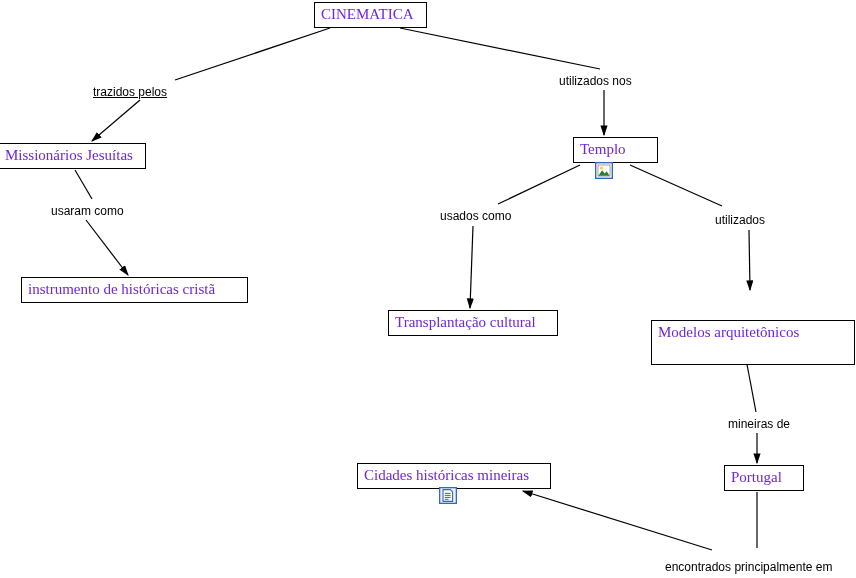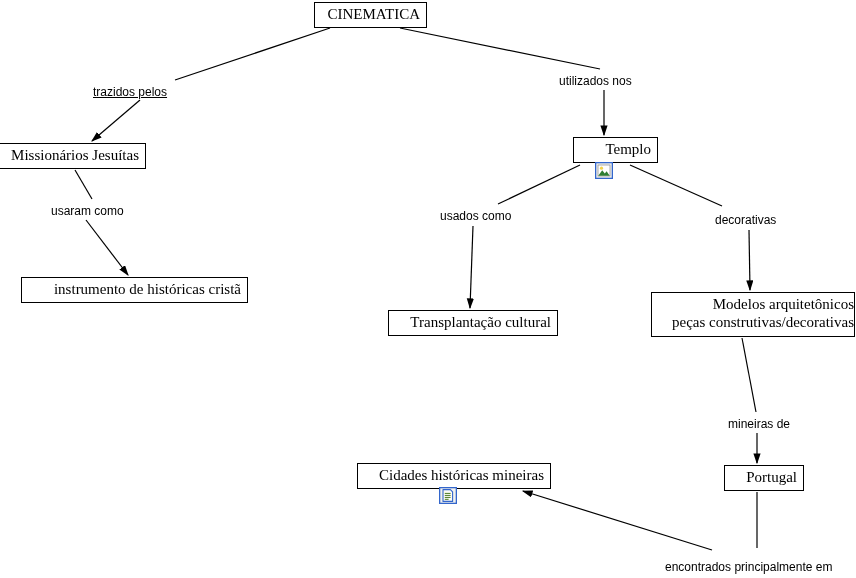--- a/index.html
+++ b/index.html
@@ -23,29 +23,30 @@
     height: 578px;
   }
   .node {
     position: absolute;
     box-sizing: border-box;
     border: 1px solid #000000;
     background: #ffffff;
     font-family: "Liberation Serif", serif;
     font-size: 15px;
     line-height: 17px;
-    color: #000000;
-    text-align: right;
+    color: #6d28d9;
+    text-align: left;
     white-space: nowrap;
     padding: 3px 6px 4px 6px;
     z-index: 3;
   }
   .node.two-line {
     line-height: 18px;
     padding: 2px 0 3px 6px;
+    margin-top: 28px;
   }
   .link-label {
     position: absolute;
     font-family: "Liberation Sans", sans-serif;
     font-size: 12px;
     line-height: 14px;
     color: #000000;
     white-space: nowrap;
     background: #ffffff;
     padding: 0 2px;
@@ -89,31 +90,30 @@
   </svg>
 
   <div id="node-layer">
       <div class="node" style="left: 314px; top: 2px; width: 113px; min-height: 26px;"><span>CINEMATICA</span></div>
       <div class="node" style="left: -2px; top: 143px; width: 148px; min-height: 26px;"><span>Missionários Jesuítas</span></div>
       <div class="node" style="left: 21px; top: 277px; width: 227px; min-height: 26px;"><span>instrumento de históricas cristã</span></div>
       <div class="node" style="left: 573px; top: 137px; width: 85px; min-height: 26px;"><span>Templo</span></div>
       <div class="node" style="left: 388px; top: 310px; width: 170px; min-height: 26px;"><span>Transplantação cultural</span></div>
       <div class="node two-line" style="left: 651px; top: 292px; width: 204px; min-height: 45px;">
         <div>Modelos arquitetônicos</div>
-        <div>peças construtivas/decorativas</div>
       </div>
       <div class="node" style="left: 724px; top: 465px; width: 80px; min-height: 26px;"><span>Portugal</span></div>
       <div class="node" style="left: 357px; top: 463px; width: 194px; min-height: 26px;"><span>Cidades históricas mineiras</span></div>
     </div>
   <div id="label-layer">
       <div class="link-label" style="left: 91px; top: 85px; text-decoration: underline;">trazidos pelos</div>
       <div class="link-label" style="left: 49px; top: 204px;">usaram como</div>
       <div class="link-label" style="left: 557px; top: 74px;">utilizados nos</div>
       <div class="link-label" style="left: 438px; top: 209px;">usados como</div>
-      <div class="link-label" style="left: 713px; top: 213px;">decorativas</div>
+      <div class="link-label" style="left: 713px; top: 213px;">utilizados</div>
       <div class="link-label" style="left: 726px; top: 417px;">mineiras de</div>
       <div class="link-label" style="left: 663px; top: 560px;">encontrados principalmente em</div>
     </div>
   <div id="badge-layer">
       <div class="badge" style="left: 595px; top: 162px;">
         <svg width="18" height="17" viewBox="0 0 18 17">
           <rect x="0.5" y="0.5" width="17" height="16" fill="#f2f2ee" stroke="#3366cc" stroke-width="1.6"></rect>
           <rect x="3" y="3" width="12" height="11" fill="#ffffff" stroke="#888" stroke-width="0.7"></rect>
           <circle cx="6.5" cy="6.2" r="1.6" fill="#f2d34b"></circle>
           <path d="M3.3,13.7 L7.2,8.2 L9.8,11.4 L11.6,9.3 L14.7,13.7 Z" fill="#2e7d32"></path>

